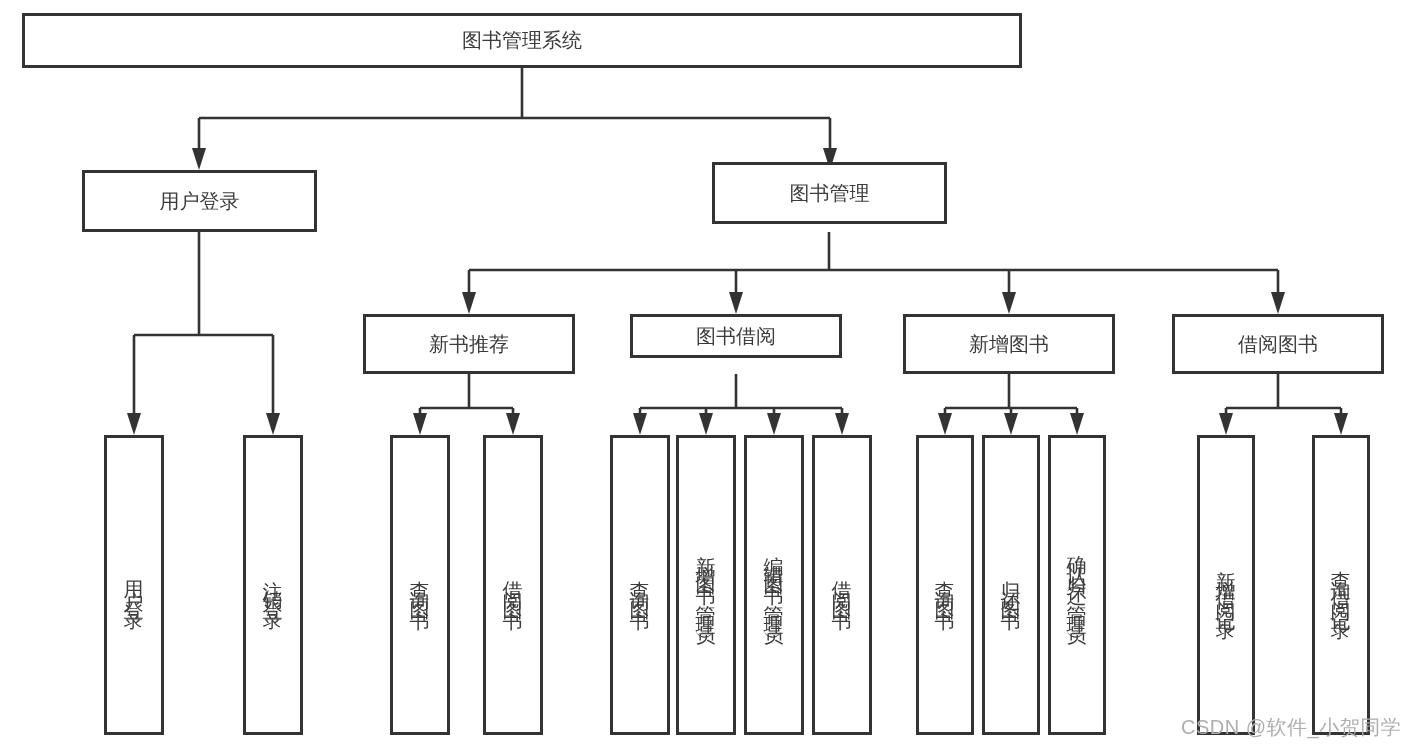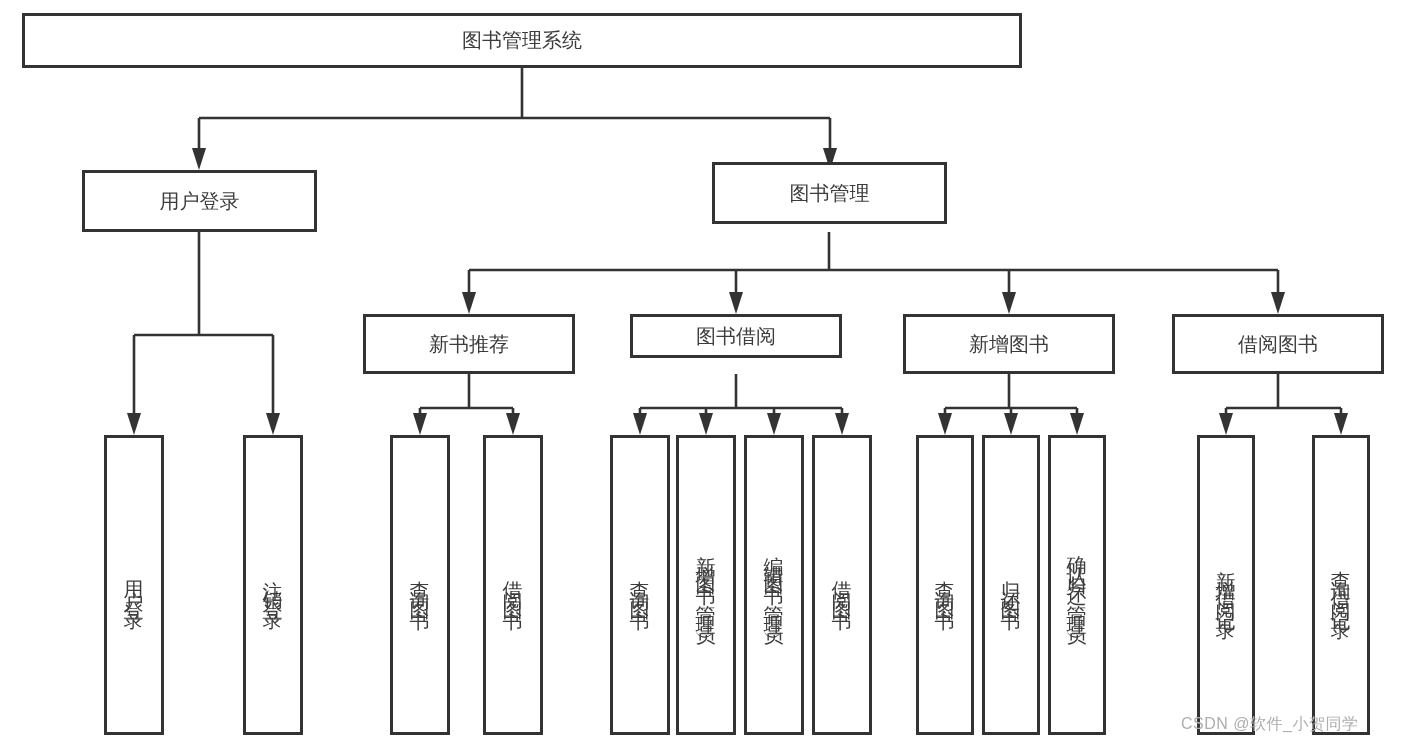--- a/index.html
+++ b/index.html
@@ -43,21 +43,21 @@
     writing-mode: vertical-rl;
     text-orientation: mixed;
     letter-spacing: 10px;
     line-height: 1;
     padding: 6px 0;
   }
   .watermark {
     position: absolute;
     left: 1181px;
     top: 714px;
-    font-size: 16px;
+    font-size: 20px;
     letter-spacing: 0.5px;
     color: var(--color-watermark, #aeaeae);
     white-space: nowrap;
     z-index: 4;
   }
 </style>
 </head>
 <body>
 
 <div class="stage">

